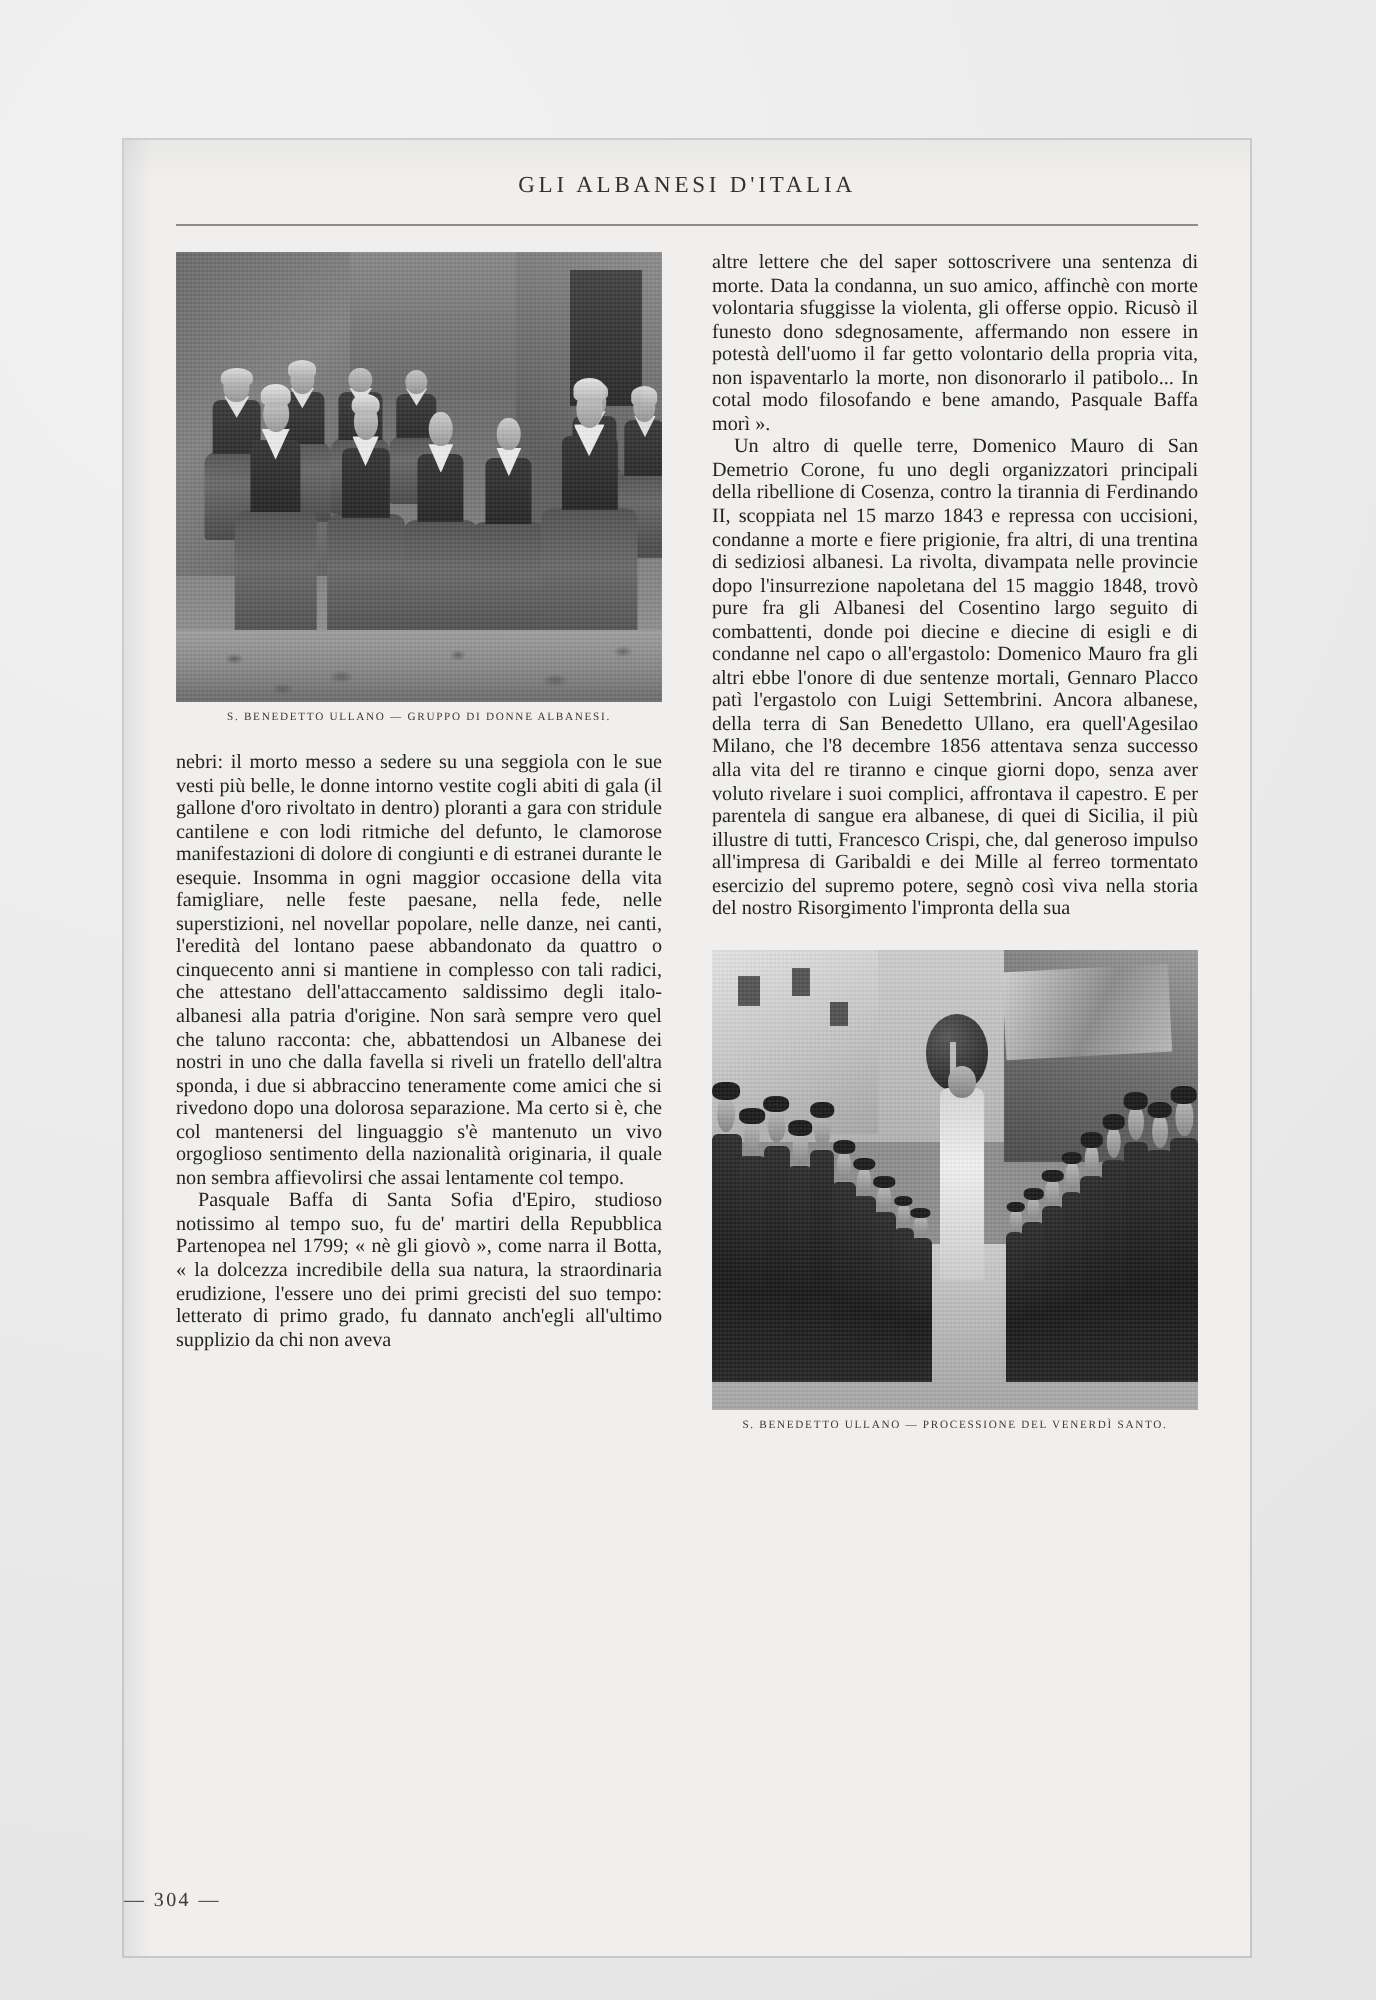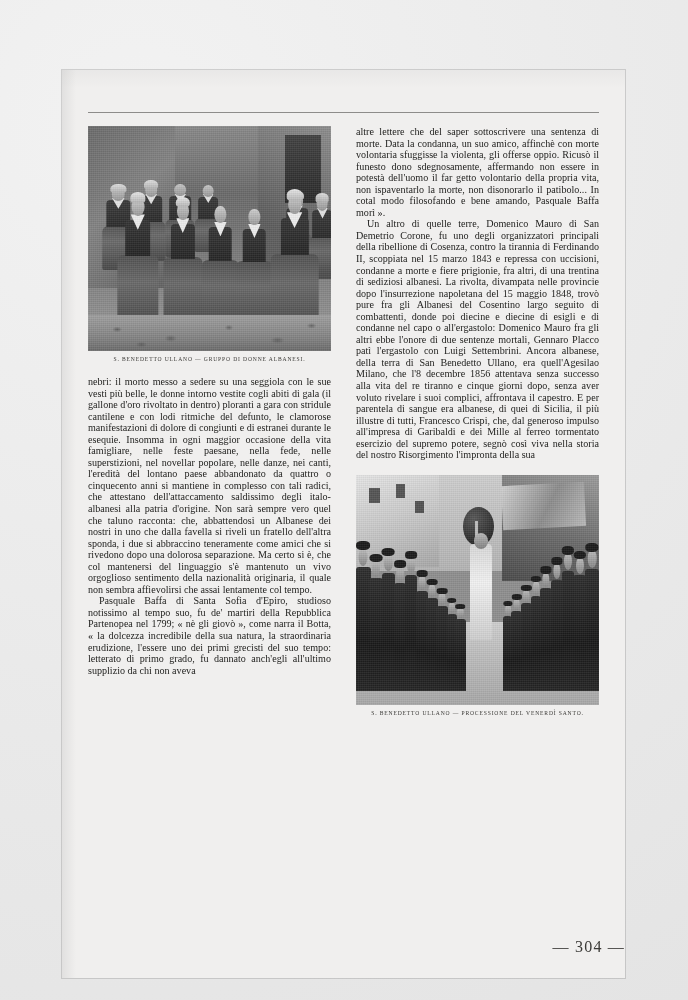--- a/index.html
+++ b/index.html
@@ -119,22 +119,22 @@
     white-space: nowrap;
     font-family: "Liberation Serif", serif;
   }
 
   
   .folio {
     position: absolute;
     left: 0;
     right: 0;
     bottom: 22px;
-    text-align: right;
-    font-size: 16px;
+    text-align: left;
+    font-size: 10px;
     color: #3b3a37;
     letter-spacing: 1.2px;
   }
 
   
   .photo-scene { position: absolute; inset: 0; }
 
   
   .p1-bg {
     position: absolute; inset: 0;
@@ -278,20 +278,21 @@
       repeating-linear-gradient(0deg, rgba(255,255,255,.16) 0 1px, rgba(0,0,0,.10) 1px 2px),
       repeating-linear-gradient(90deg, rgba(255,255,255,.10) 0 1px, rgba(0,0,0,.07) 1px 2px);
   }
 </style>
 </head>
 <body>
 
 <div class="scan">
   <div class="page">
 
+    <div class="running-head">GLI ALBANESI D'ITALIA</div>
     <div class="head-rule"></div>
 
     <div class="columns">
 
       <div class="col col-left">
 
         <figure class="figure">
           <div class="fig-img fig-1">
             <div class="photo-scene">
               <div class="p1-bg"></div>

